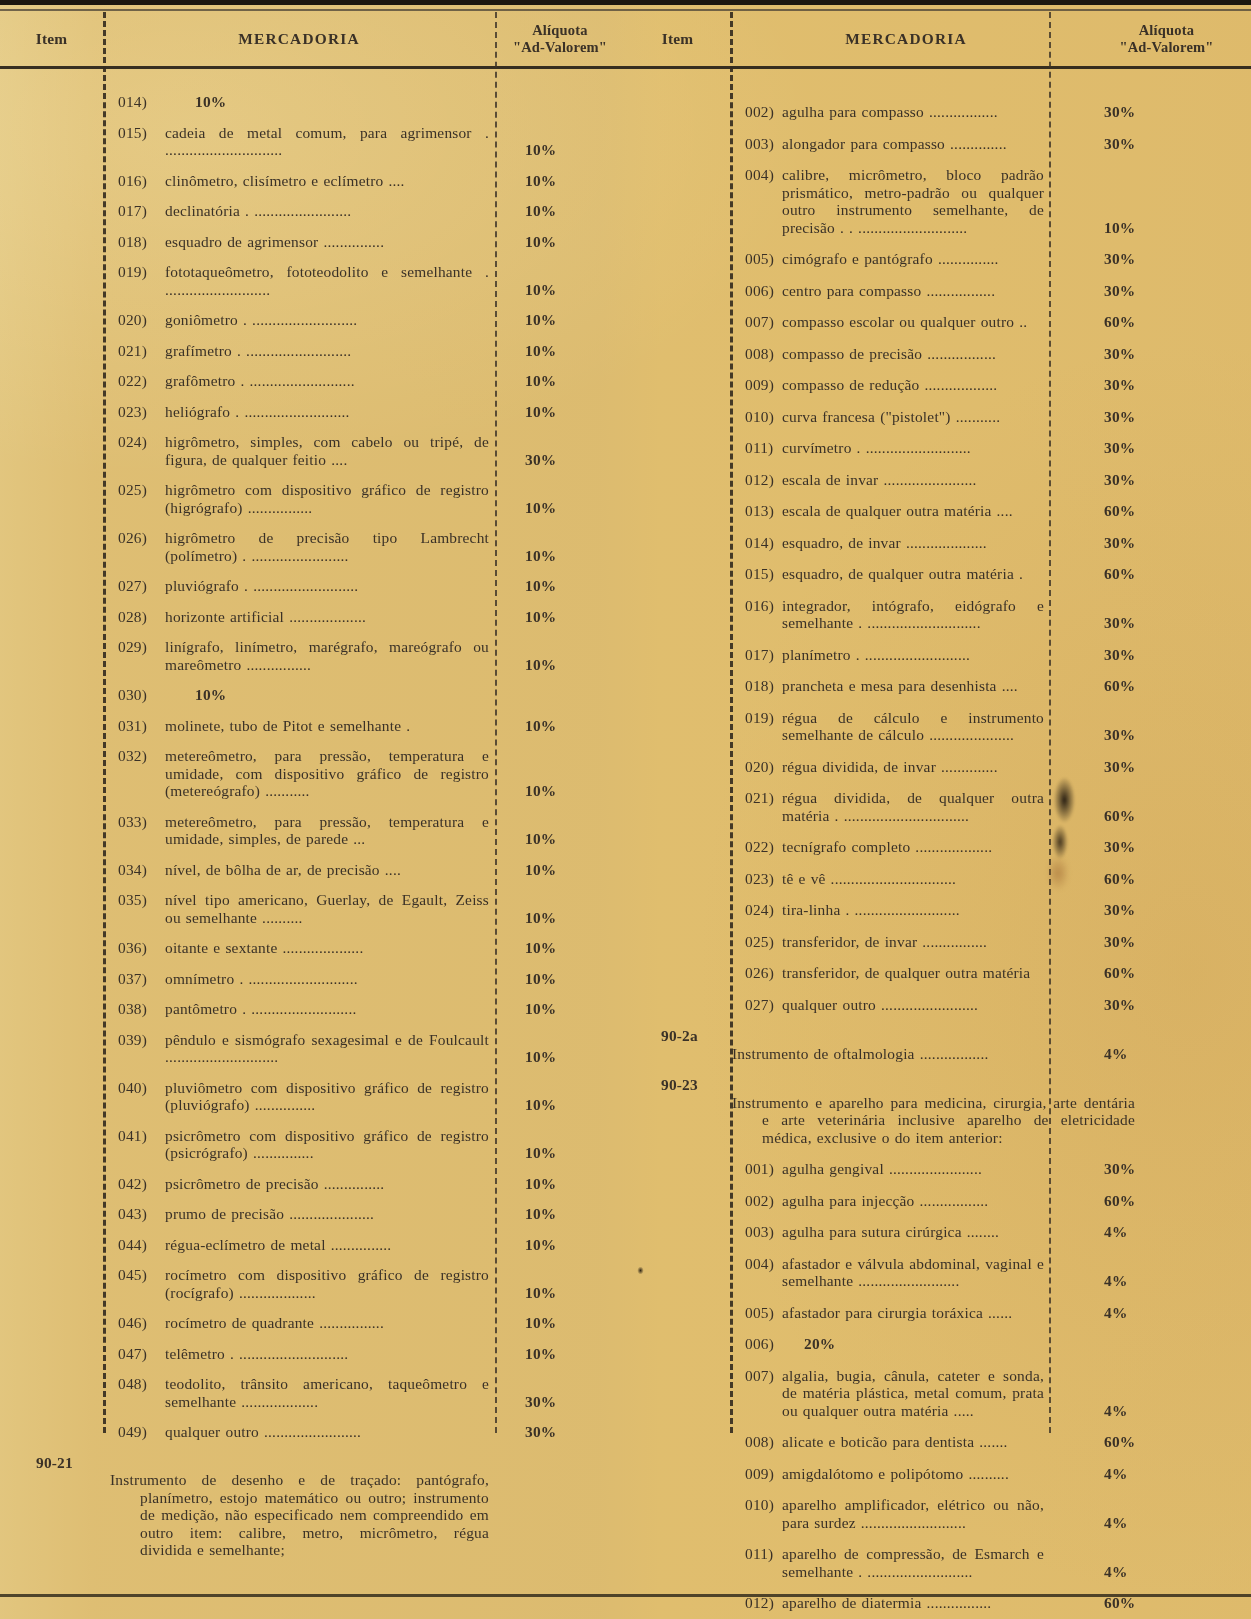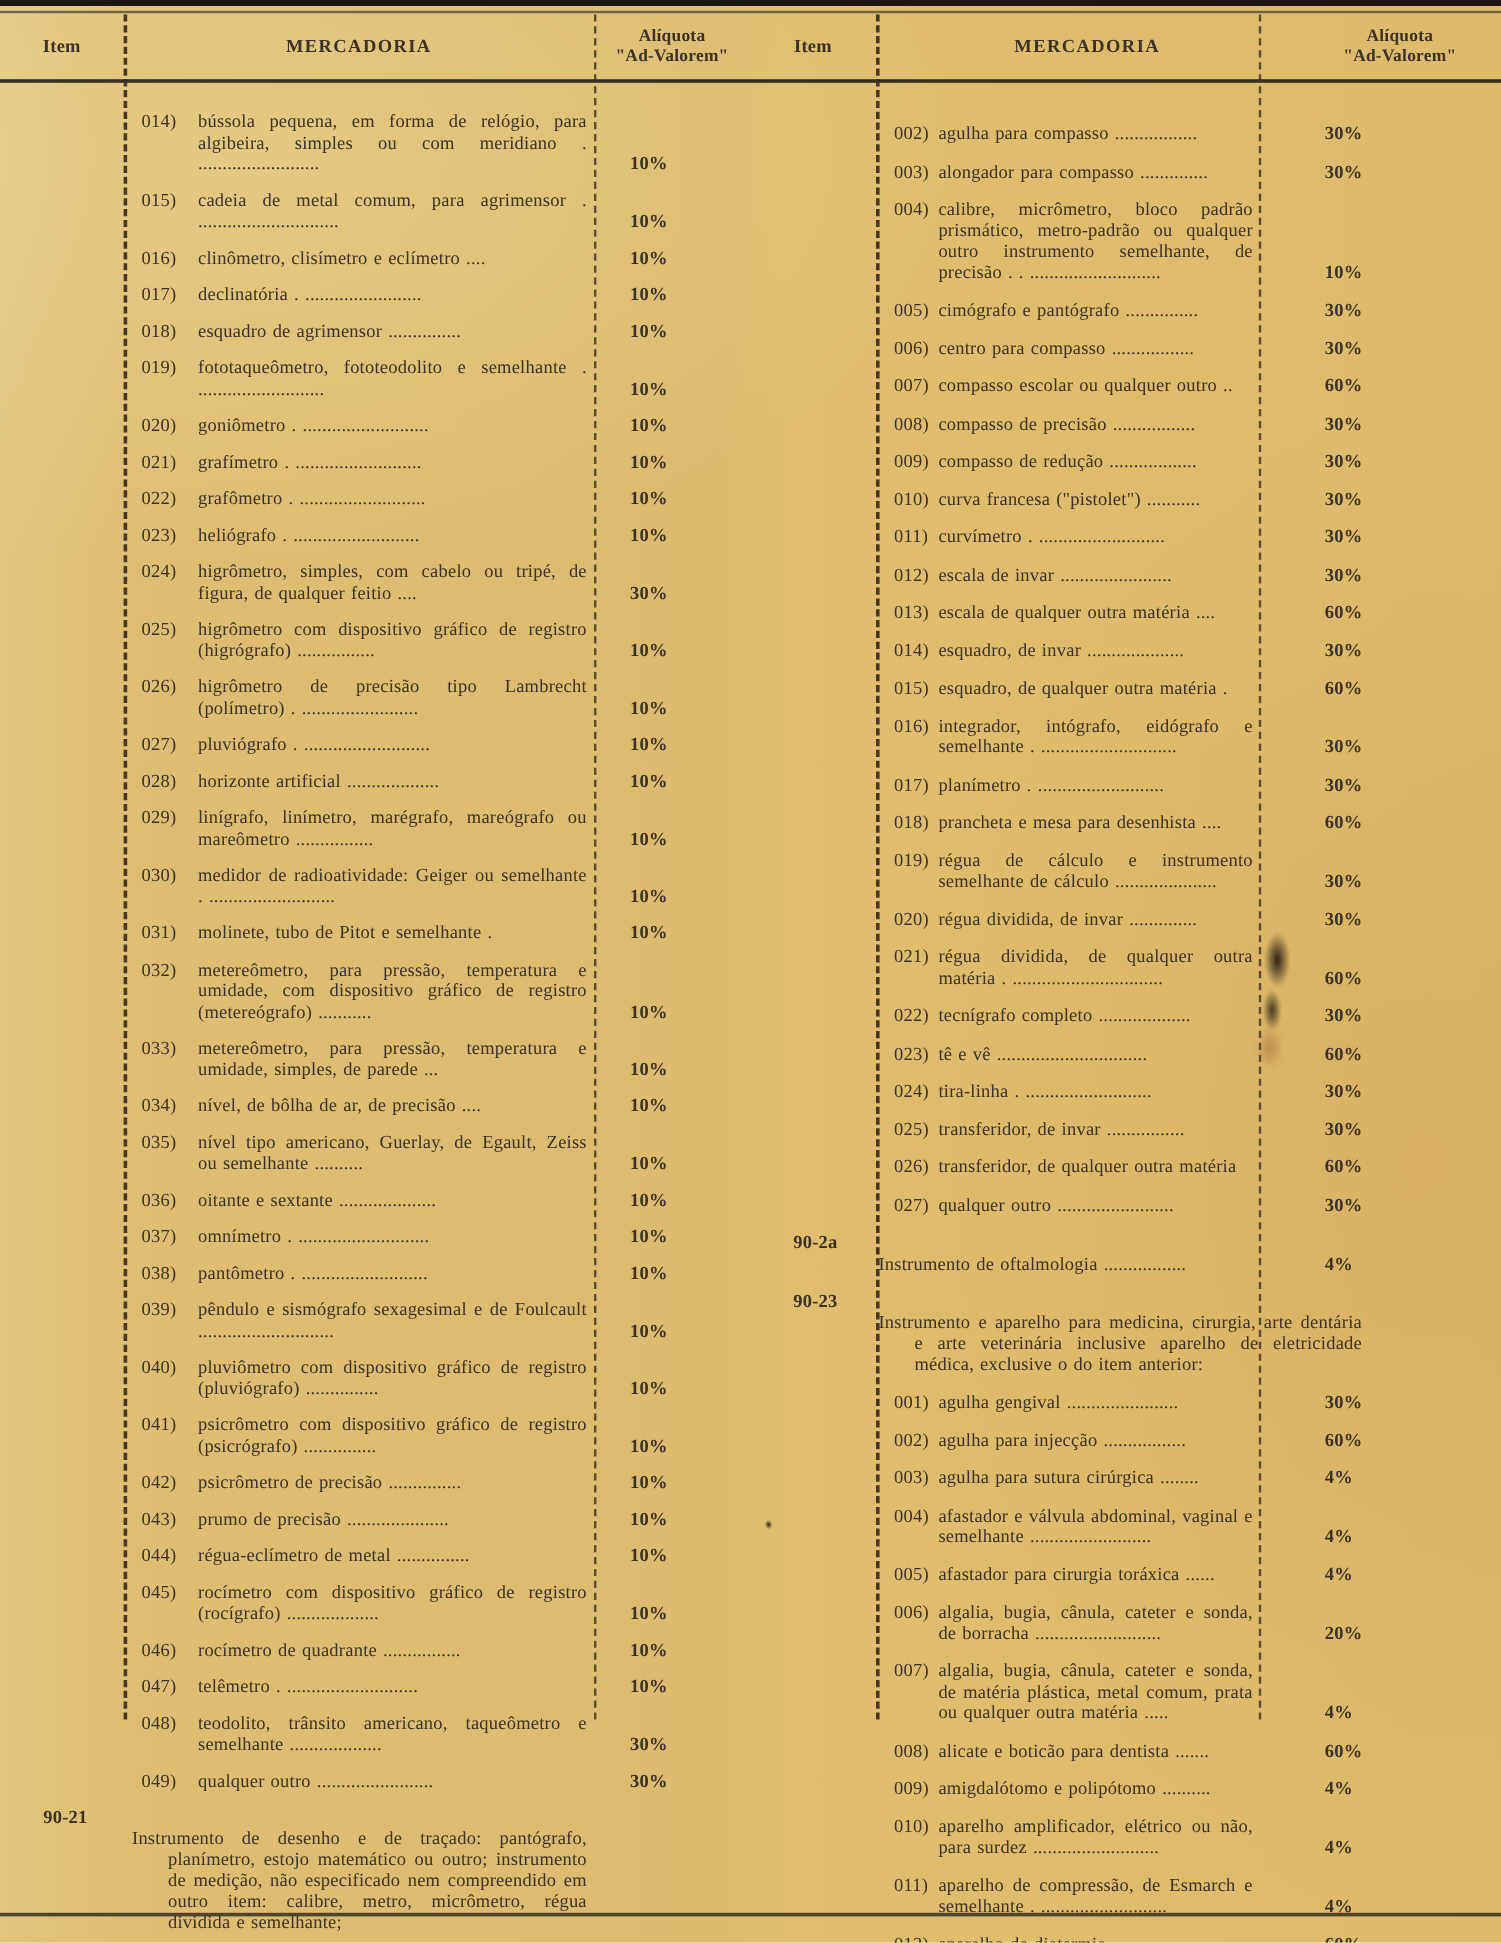--- a/index.html
+++ b/index.html
@@ -89,21 +89,20 @@
       <div class="th th-merc">MERCADORIA</div>
       <div class="th th-rate">
         <div class="l1">Alíquota</div>
         <div class="l2">"Ad-Valorem"</div>
       </div>
     </div>
     <div class="rows" id="left-rows">
         <div class="row">
           <div class="cell code"></div>
           <div class="cell sub">014)</div>
-          <div class="cell desc">bússola pequena, em forma de relógio, para algibeira, simples ou com meridiano . .........................</div>
           <div class="cell rate">10%</div>
         </div>
         <div class="row">
           <div class="cell code"></div>
           <div class="cell sub">015)</div>
           <div class="cell desc">cadeia de metal comum, para agrimensor . .............................</div>
           <div class="cell rate">10%</div>
         </div>
         <div class="row">
           <div class="cell code"></div>
@@ -185,21 +184,20 @@
         </div>
         <div class="row">
           <div class="cell code"></div>
           <div class="cell sub">029)</div>
           <div class="cell desc">linígrafo, linímetro, marégrafo, mareógrafo ou mareômetro ................</div>
           <div class="cell rate">10%</div>
         </div>
         <div class="row">
           <div class="cell code"></div>
           <div class="cell sub">030)</div>
-          <div class="cell desc">medidor de radioatividade: Geiger ou semelhante . ..........................</div>
           <div class="cell rate">10%</div>
         </div>
         <div class="row">
           <div class="cell code"></div>
           <div class="cell sub">031)</div>
           <div class="cell desc">molinete, tubo de Pitot e semelhante .</div>
           <div class="cell rate">10%</div>
         </div>
         <div class="row">
           <div class="cell code"></div>
@@ -524,21 +522,20 @@
         </div>
         <div class="row">
           <div class="cell code"></div>
           <div class="cell sub">005)</div>
           <div class="cell desc">afastador para cirurgia toráxica ......</div>
           <div class="cell rate">4%</div>
         </div>
         <div class="row">
           <div class="cell code"></div>
           <div class="cell sub">006)</div>
-          <div class="cell desc">algalia, bugia, cânula, cateter e sonda, de borracha ..........................</div>
           <div class="cell rate">20%</div>
         </div>
         <div class="row">
           <div class="cell code"></div>
           <div class="cell sub">007)</div>
           <div class="cell desc">algalia, bugia, cânula, cateter e sonda, de matéria plástica, metal comum, prata ou qualquer outra matéria .....</div>
           <div class="cell rate">4%</div>
         </div>
         <div class="row">
           <div class="cell code"></div>

